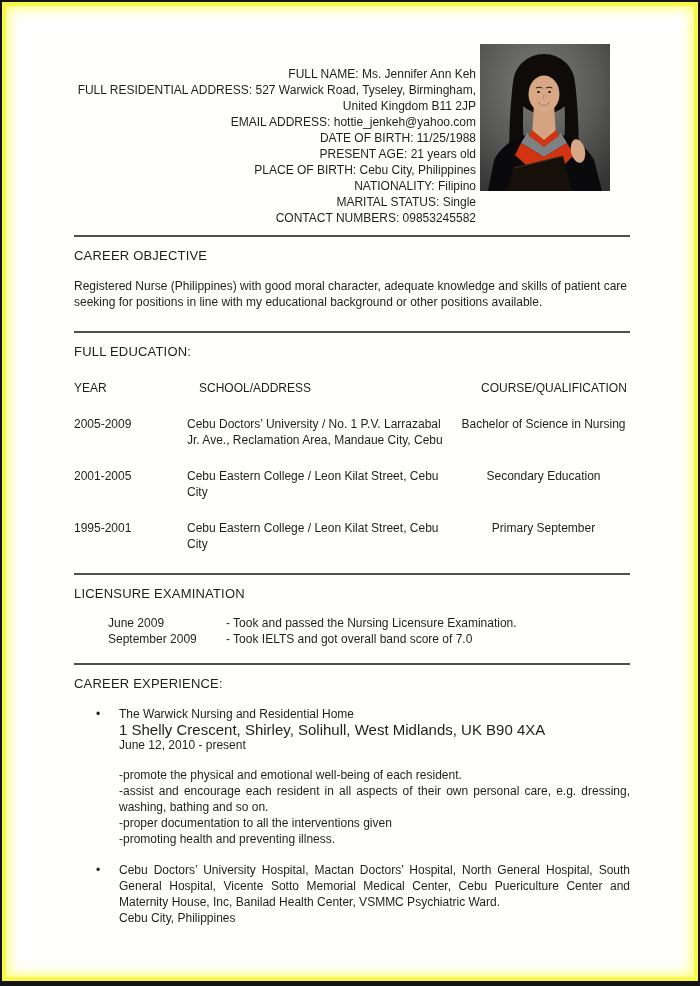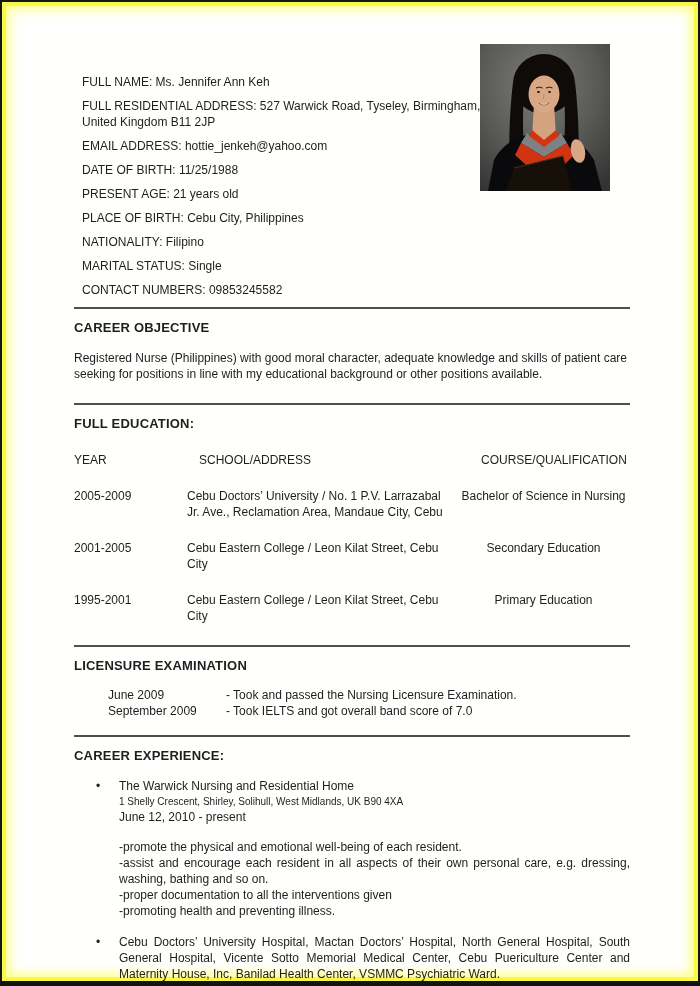--- a/index.html
+++ b/index.html
@@ -11,42 +11,42 @@
     border:2px solid #141414;
     border-bottom-width:5px;
     box-shadow: inset 0 0 0 4px #f8f84a, inset 0 0 11px 7px rgba(255,255,120,0.95);
     font-family:"Liberation Sans","DejaVu Sans",sans-serif;
     color:#1e1e1e;
     font-size:12px;line-height:16px;
     overflow:hidden;
   }
   .photo{position:absolute;left:478px;top:42px;width:130px;height:147px;}
   .content{position:absolute;left:72px;top:64px;width:556px;}
-  .pi-line{margin:8px;max-width:402px;}
-  h2{font-size:13px;line-height:16px;font-weight:bold;margin:11px 0 0 0;letter-spacing:.2px;}
+  .pi-line{margin:0;max-width:402px;text-align:right;}
+  h2{font-size:13px;line-height:16px;font-weight:normal;margin:11px 0 0 0;letter-spacing:.2px;}
   hr{border:none;border-top:2px solid #4f4f4f;margin:0;}
   .hr1{margin-top:9px;}
   .hr2{margin-top:21px;}
   .hr3{margin-top:21px;}
   .hr4{margin-top:16px;}
   .objective-text{margin:14px 0 0 0;}
   .edu-row{display:flex;margin-top:20px;}
   .edu-head{margin-top:20px;gap:12px;}
   .edu-row .c-year{width:113px;flex:none;}
   .edu-row .c-school{width:270px;flex:none;padding-right:6px;box-sizing:border-box;}
   .edu-row .c-course{flex:1;text-align:center;}
   .edu-head .c-course{text-align:left;}
   .lic-block{margin-top:13px;margin-left:34px;}
   .lic-row{display:flex;}
   .lic-date{width:118px;flex:none;}
   .entry{position:relative;padding-left:45px;}
   .entry-1{margin-top:14px;}
   .entry-2{margin-top:15px;}
   .bullet{position:absolute;left:22px;top:0;}
-  .entry-addr{font-size:10px;line-height:15px;}
+  .entry-addr{font-size:15px;line-height:15px;}
   .duties{margin-top:14px;}
   .duty{text-align:justify;}
   .entry-title-just{text-align:justify;}
 </style>
 </head>
 <body>
 
 <div class="page">
 
   <svg class="photo" viewBox="0 0 130 147" aria-hidden="true">
@@ -129,21 +129,21 @@
         <div class="c-course">Bachelor of Science in Nursing</div>
       </div>
       <div class="edu-row">
         <div class="c-year">2001-2005</div>
         <div class="c-school">Cebu Eastern College / Leon Kilat Street, Cebu City</div>
         <div class="c-course">Secondary Education</div>
       </div>
       <div class="edu-row">
         <div class="c-year">1995-2001</div>
         <div class="c-school">Cebu Eastern College / Leon Kilat Street, Cebu City</div>
-        <div class="c-course">Primary Education</div>
+        <div class="c-course">Primary September</div>
       </div>
     </section>
 
     <hr class="hr3">
 
     <section>
       <h2>LICENSURE EXAMINATION</h2>
       <div class="lic-block">
         <div class="lic-row">
           <div class="lic-date">June 2009</div>

